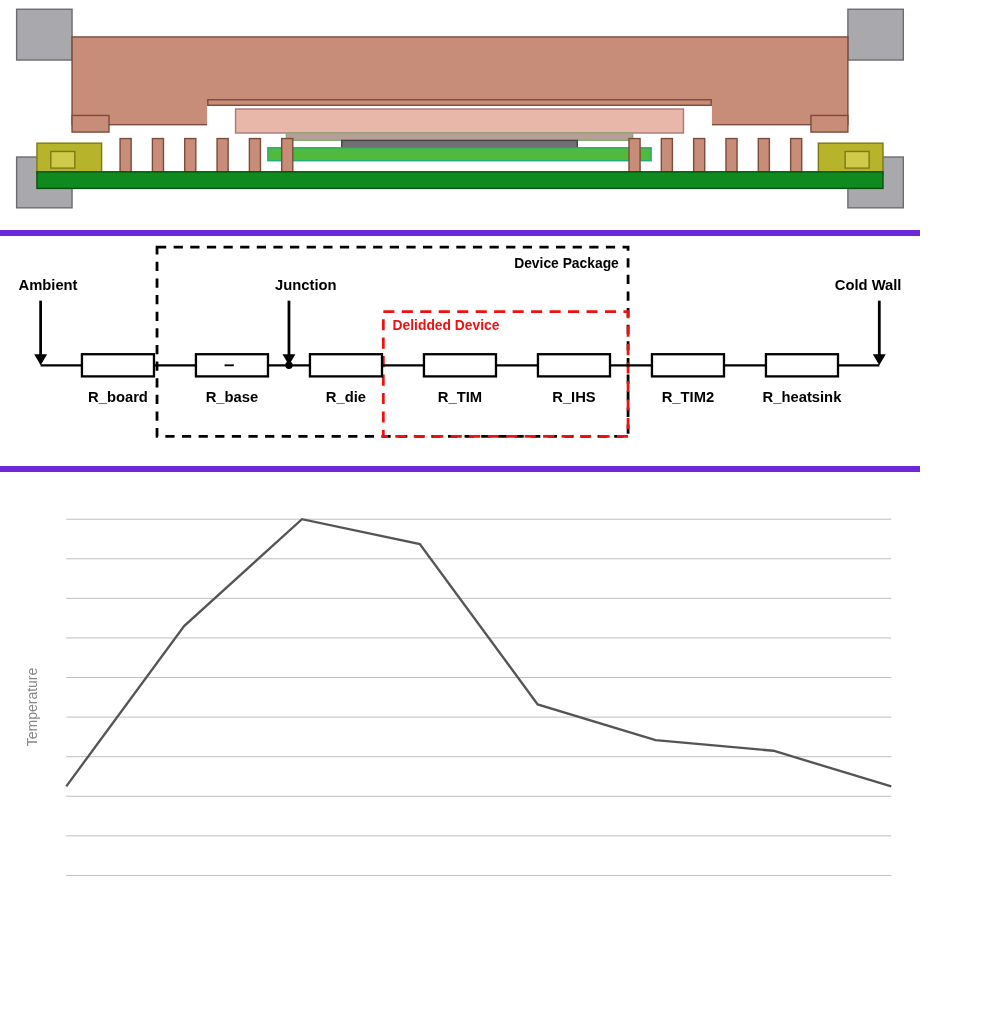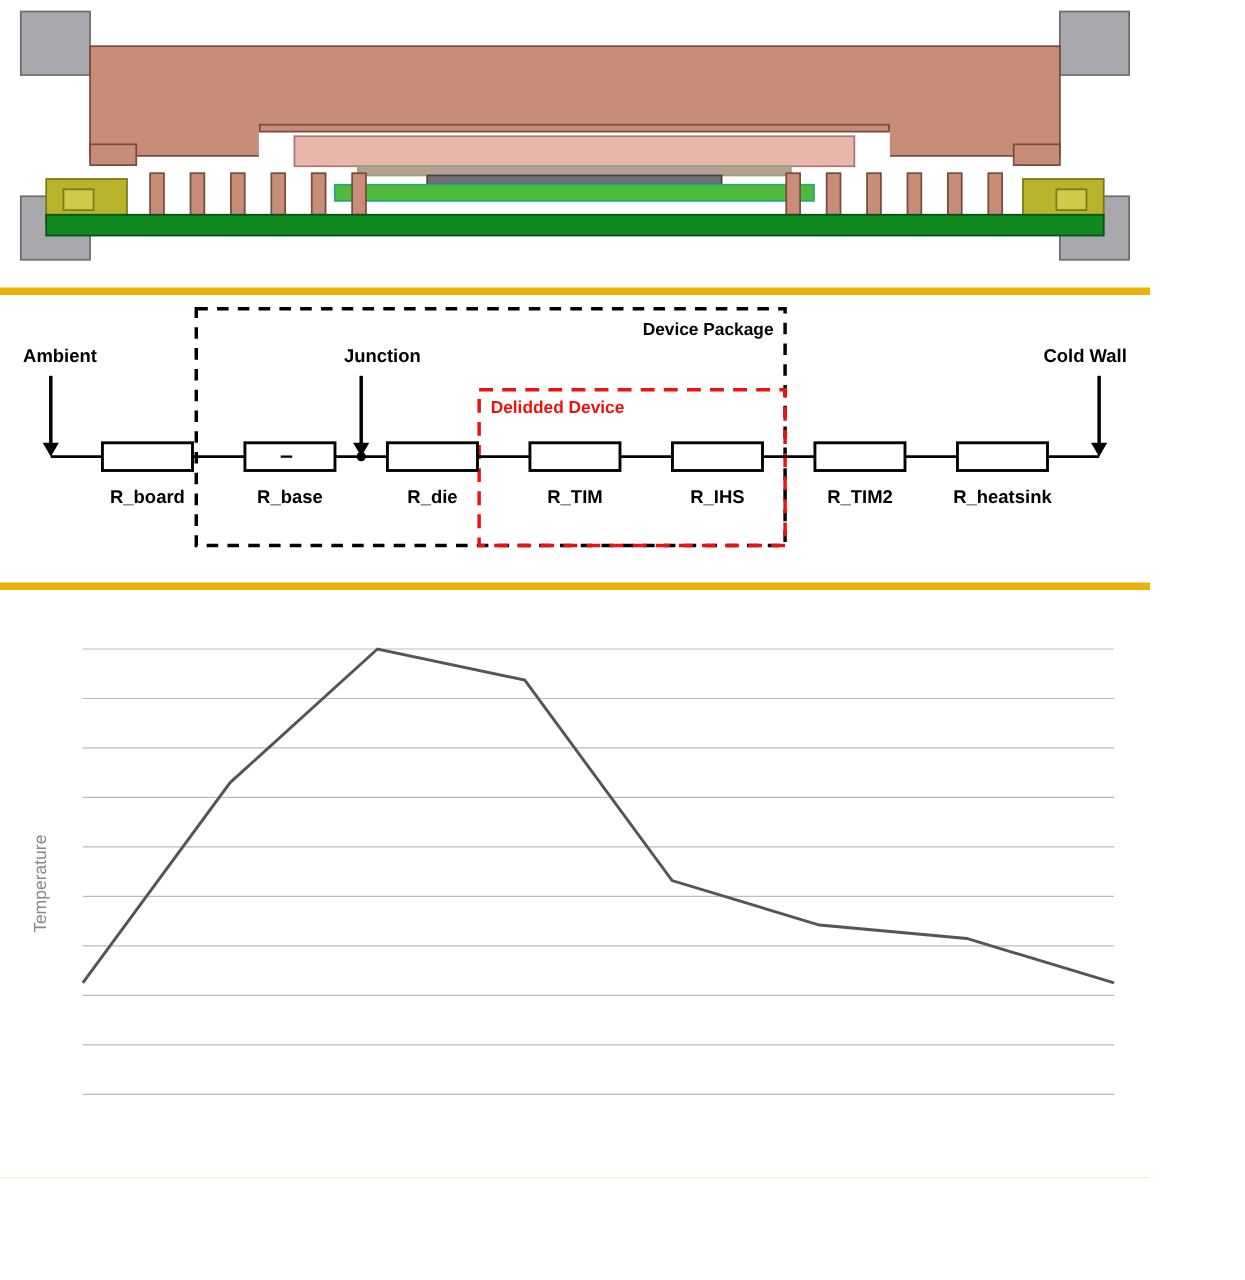--- a/index.html
+++ b/index.html
@@ -1,16 +1,16 @@
 <!DOCTYPE html>
 <html><head>
 <meta charset="utf-8">
 <style>
   html,body{margin:0;padding:0;background:#fff;font-family:Arial,Helvetica,sans-serif;color:#000}
-  .page{width:920px;background:#eab308}
+  .page{width:920px;background:#6d28d9}
   .panel{background:#fff;margin:0 0 6px 0}
   .cross{height:230px;position:relative;overflow:hidden}
   .cross svg{position:absolute;inset:0}
   .network{height:230px;position:relative}
   .network svg{position:absolute;inset:0}
   .chart{height:470px;position:relative;padding:20px 10px 30px 10px;box-sizing:border-box}
   .chart svg{width:100%;height:100%}
   .ylabel{position:absolute;left:32px;top:50%;transform:rotate(-90deg) translate(-50%,-50%);transform-origin:0 0;font-size:14px;color:#888}
   .lbl{font:16px Arial;font-weight:700}
   .lbl-sm{font:15px Arial;font-weight:700}

